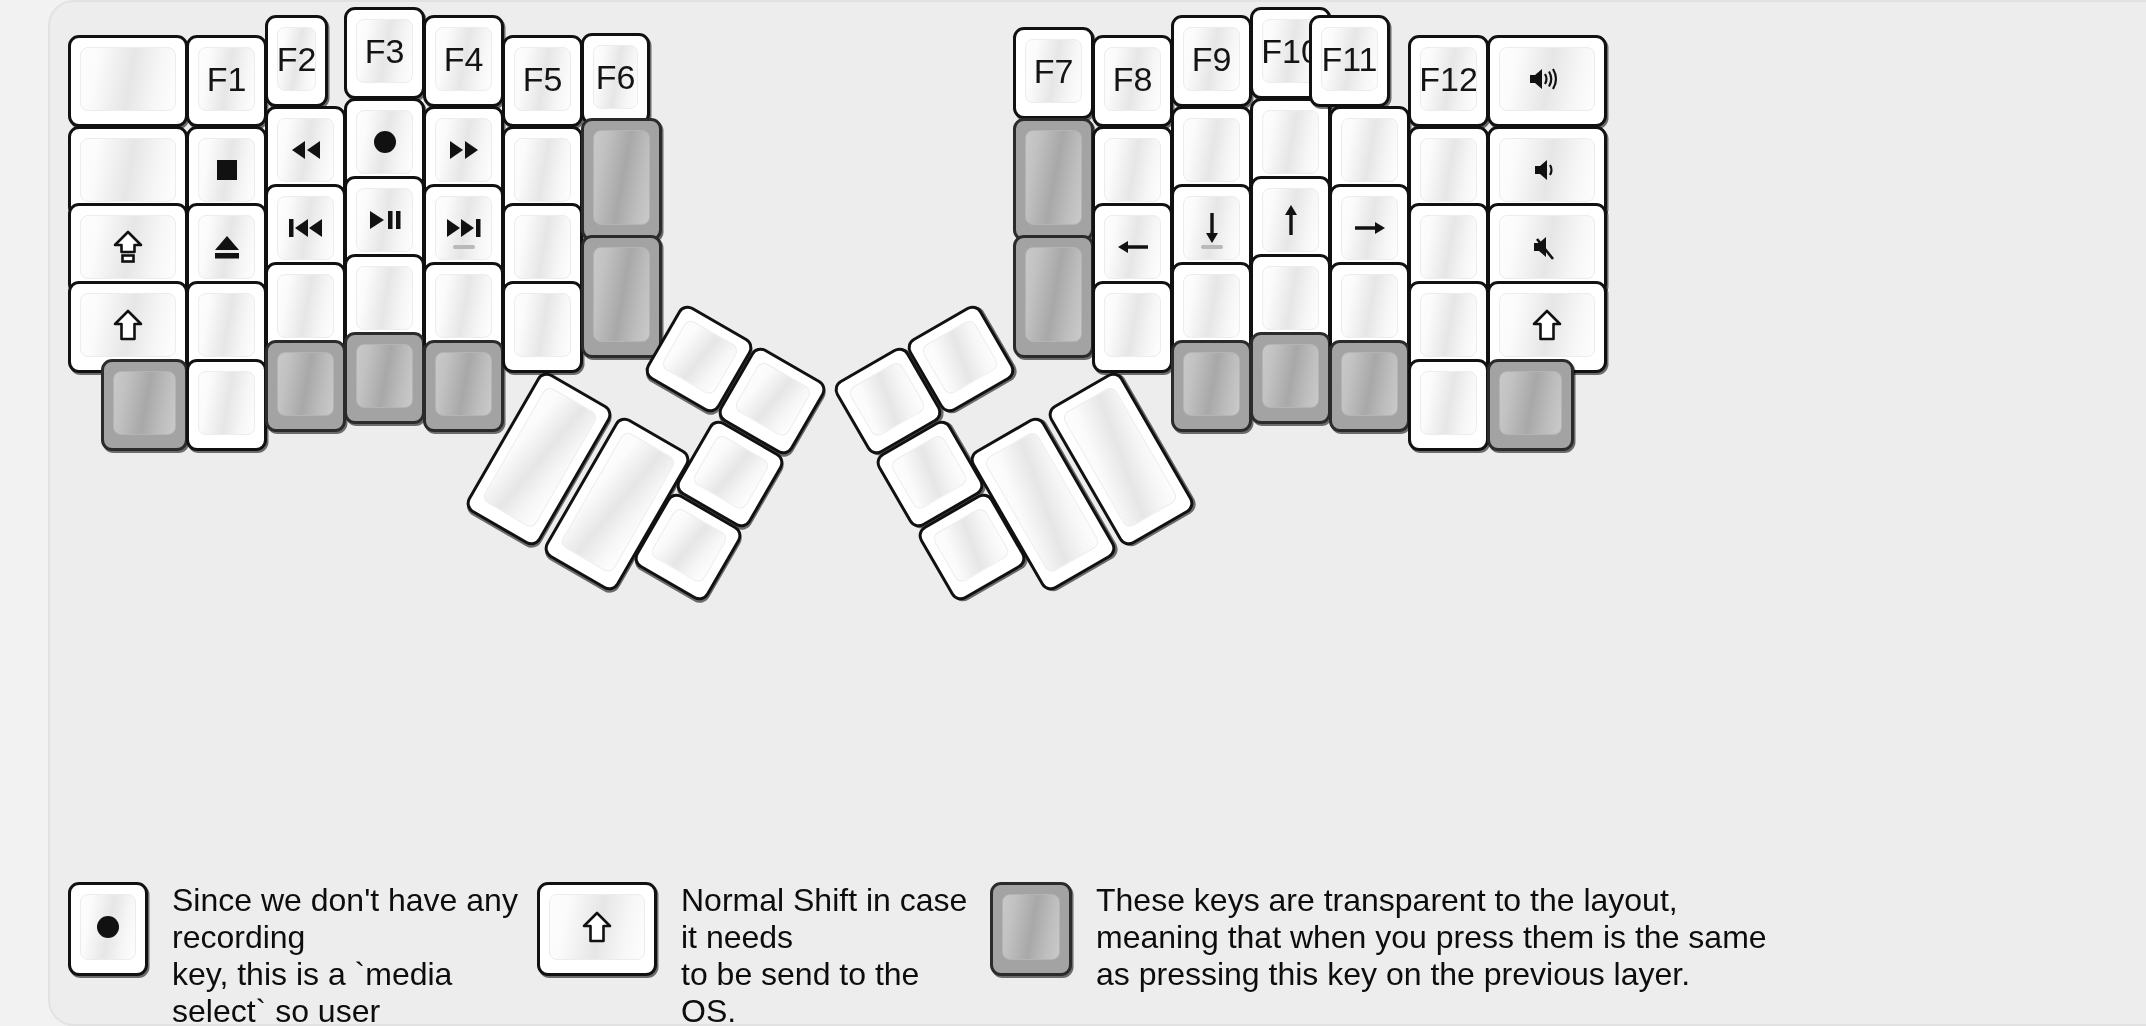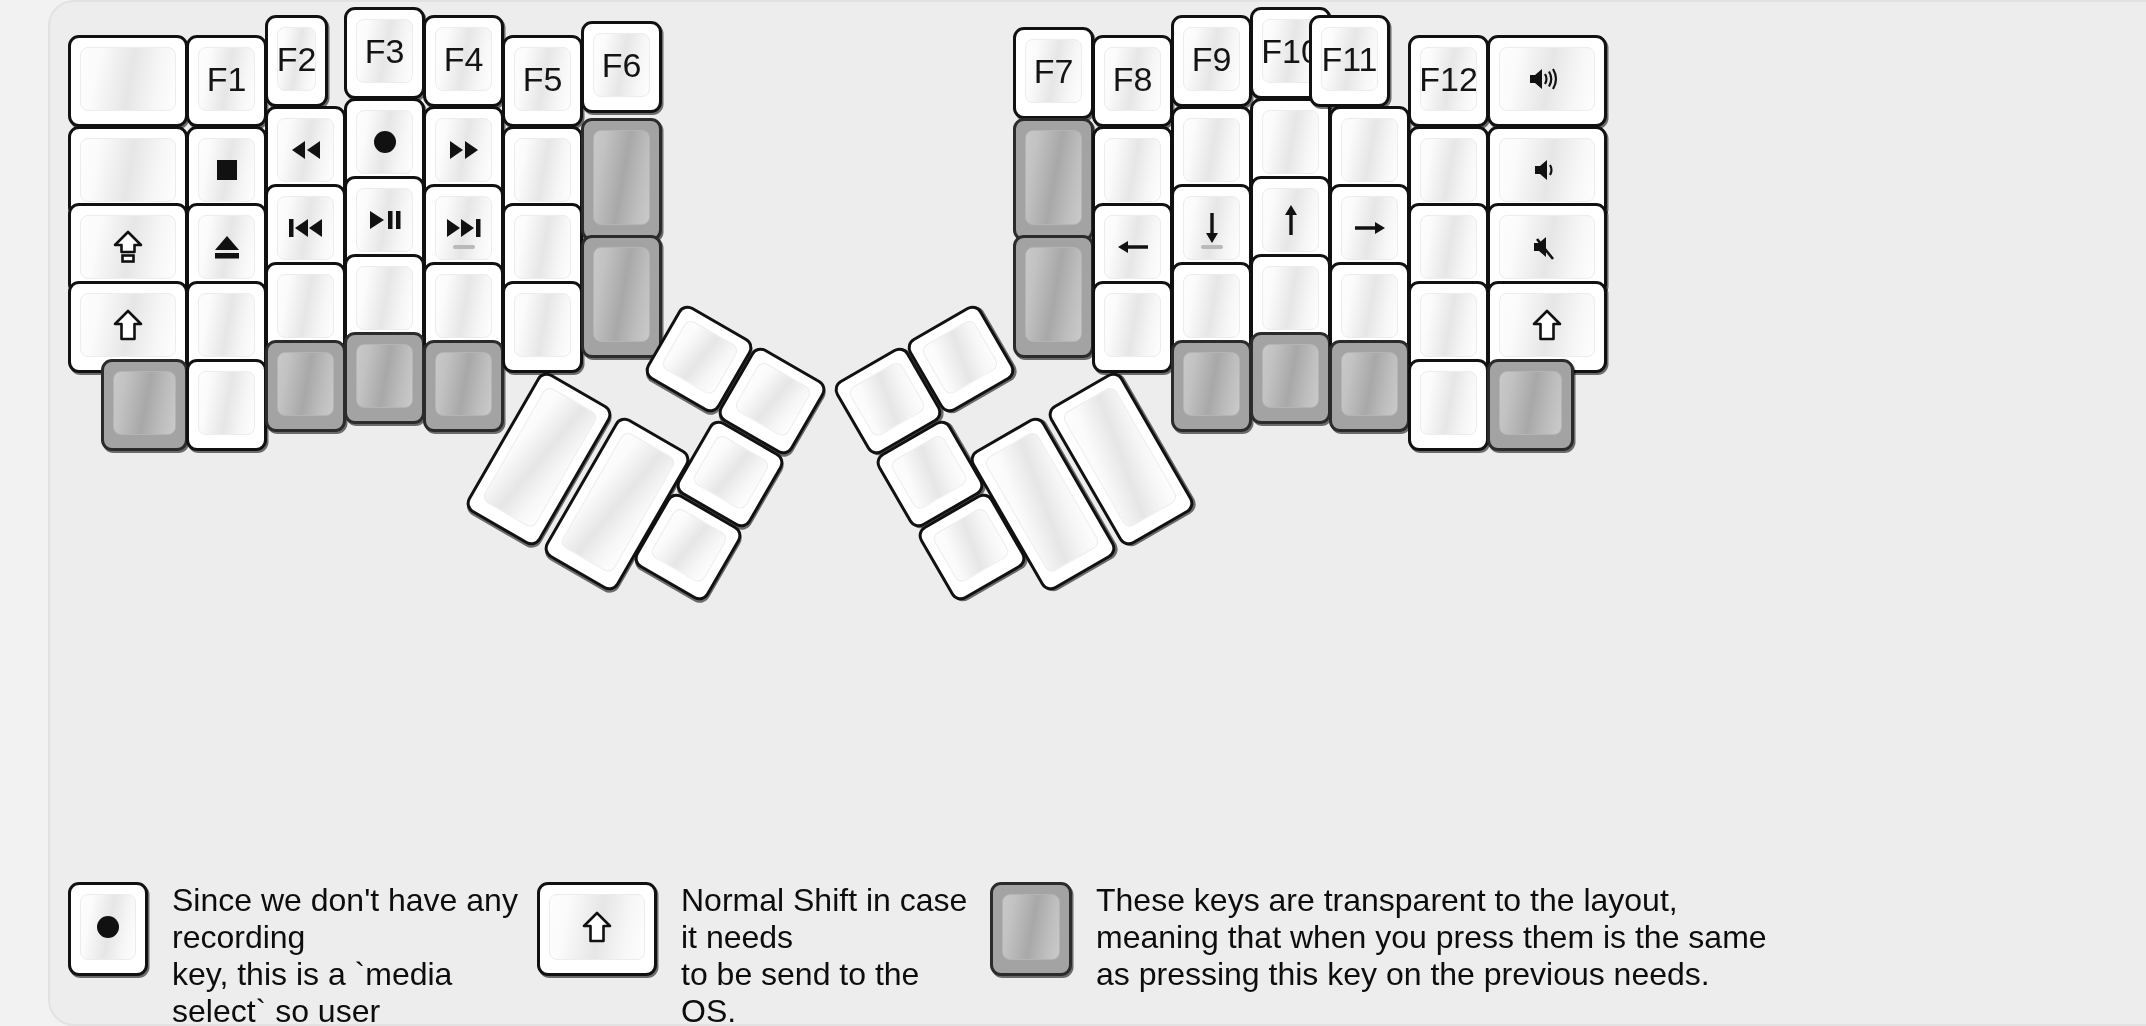--- a/index.html
+++ b/index.html
@@ -235,21 +235,21 @@
     <div class="key" style="left:452px;top:124px;width:81px;height:92px;">
       <div class="top"></div>
       </div>
     <div class="key" style="left:452px;top:201px;width:81px;height:92px;">
       <div class="top"></div>
       </div>
     <div class="key" style="left:452px;top:279px;width:81px;height:92px;">
       <div class="top"></div>
       </div>
 
-    <div class="key" style="left:531px;top:19px;width:81px;height:92px;">
+    <div class="key" style="left:531px;top:31px;width:69px;height:92px;">
       <div class="top">
         <span class="legend">F6</span>
         </div>
       </div>
     <div class="key trans" style="left:531px;top:116px;width:81px;height:123px;">
       <div class="top"></div>
       </div>
     <div class="key trans" style="left:531px;top:233px;width:81px;height:123px;">
       <div class="top"></div>
       </div>
@@ -491,16 +491,16 @@
     <div class="notetext">Normal Shift in case it needs
 to be send to the OS.</div>
   </div>
 
   <div class="note" style="left:940px;top:880px;width:1050px;height:115px;">
     <div class="key trans notekey" style="position:relative;width:82px;height:94px;">
       <div class="top"></div>
       </div>
     <div class="notetext">These keys are transparent to the layout,
 meaning that when you press them is the same
-as pressing this key on the previous needs.</div>
+as pressing this key on the previous layer.</div>
   </div>
 
 </div>
 
 </body></html>

